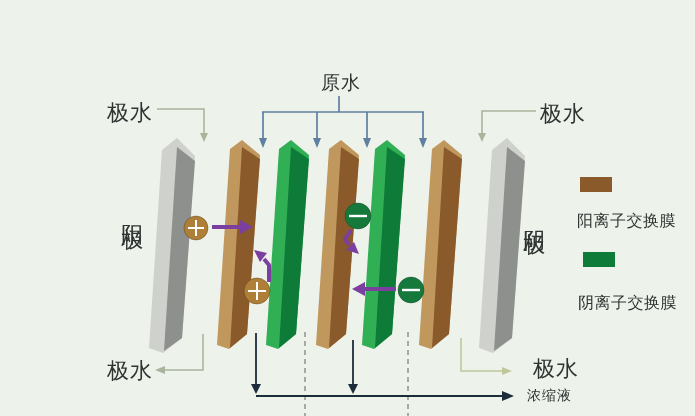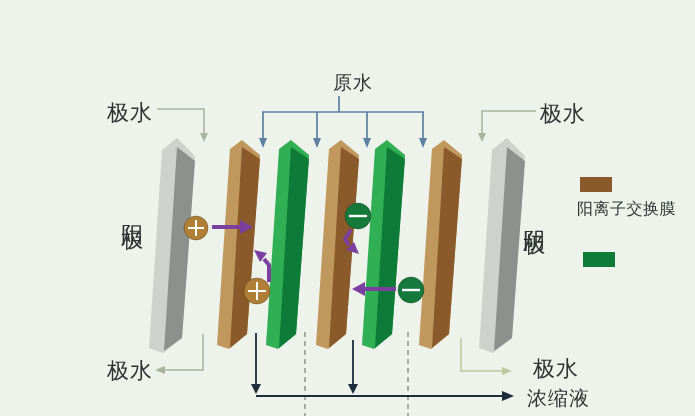--- a/index.html
+++ b/index.html
@@ -17,23 +17,23 @@
     font-size:22px;
     line-height:1.15;
     white-space:nowrap;
     letter-spacing:1px;
   }
   .label.vertical{
     writing-mode:vertical-rl;
     letter-spacing:3px;
     white-space:normal;
   }
-  .label.big{font-size:19px;margin-left:12px;}
-  .label.legend-text{font-size:16px;letter-spacing:0.5px;}
-  .label.concentrate{font-size:20px;}
+  .label.big{font-size:19px;}
+  .label.legend-text{font-size:16px;letter-spacing:0.5px;margin-top:12px;}
+  .label.concentrate{font-size:14px;}
 </style>
 </head>
 <body>
 
 <div class="stage">
 
   <svg width="695" height="416" viewBox="0 0 695 416">
 
     <g>
       <polygon points="162,150 177,138 195,156 182,338 163,353 149,348" style="fill:var(--c-electrode-light)"></polygon>
@@ -147,13 +147,14 @@
   <div class="label" style="left:540px;top:101px">极水</div>
 
   <div class="label vertical" style="left:120px;top:208px">阳极</div>
   <div class="label vertical" style="left:522px;top:213px">阴极</div>
 
   <div class="label" style="left:107px;top:358px">极水</div>
   <div class="label" style="left:533px;top:356px">极水</div>
   <div class="label concentrate" style="left:527px;top:387px">浓缩液</div>
 
   <div class="label legend-text" style="left:577px;top:200px">阳离子交换膜</div>
+  <div class="label legend-text" style="left:578px;top:282px">阴离子交换膜</div>
 </div>
 
 </body></html>

